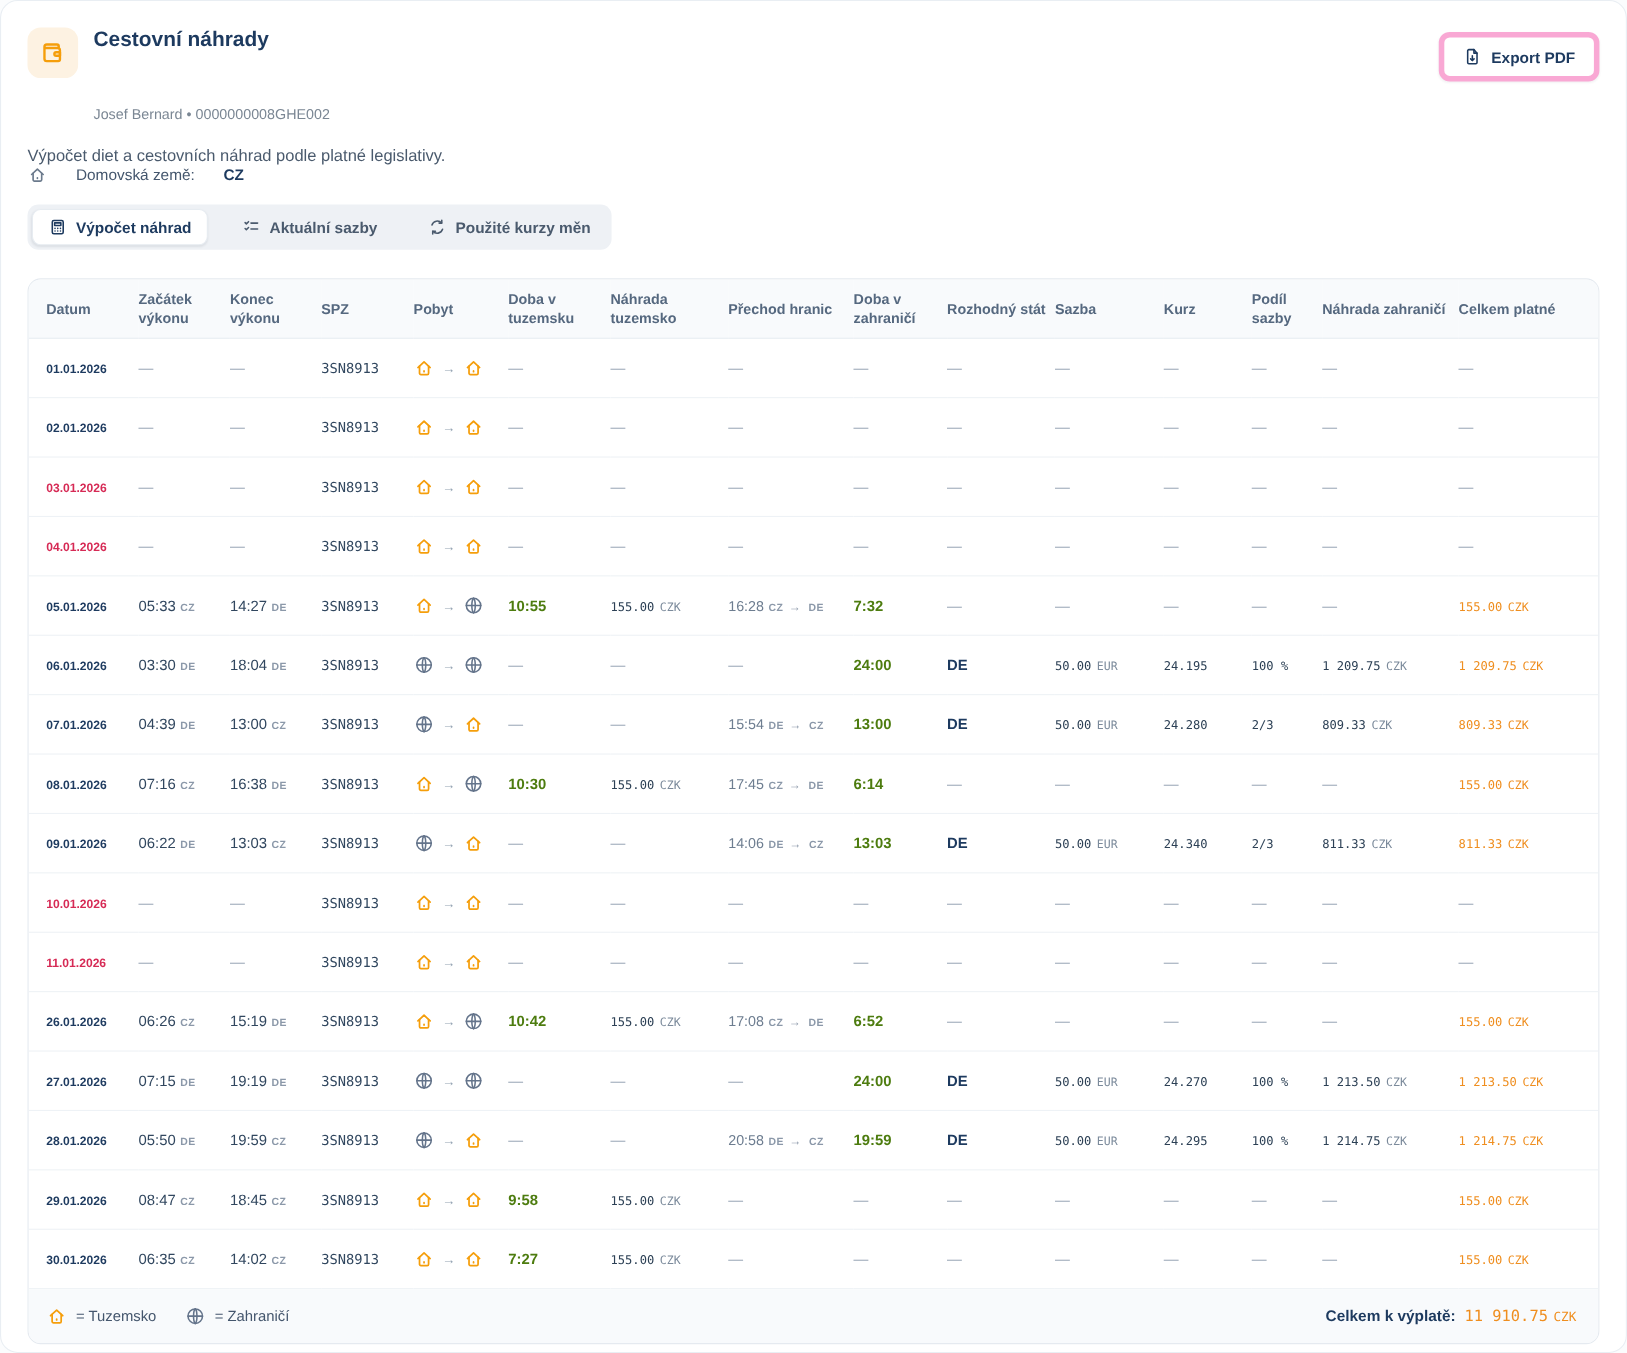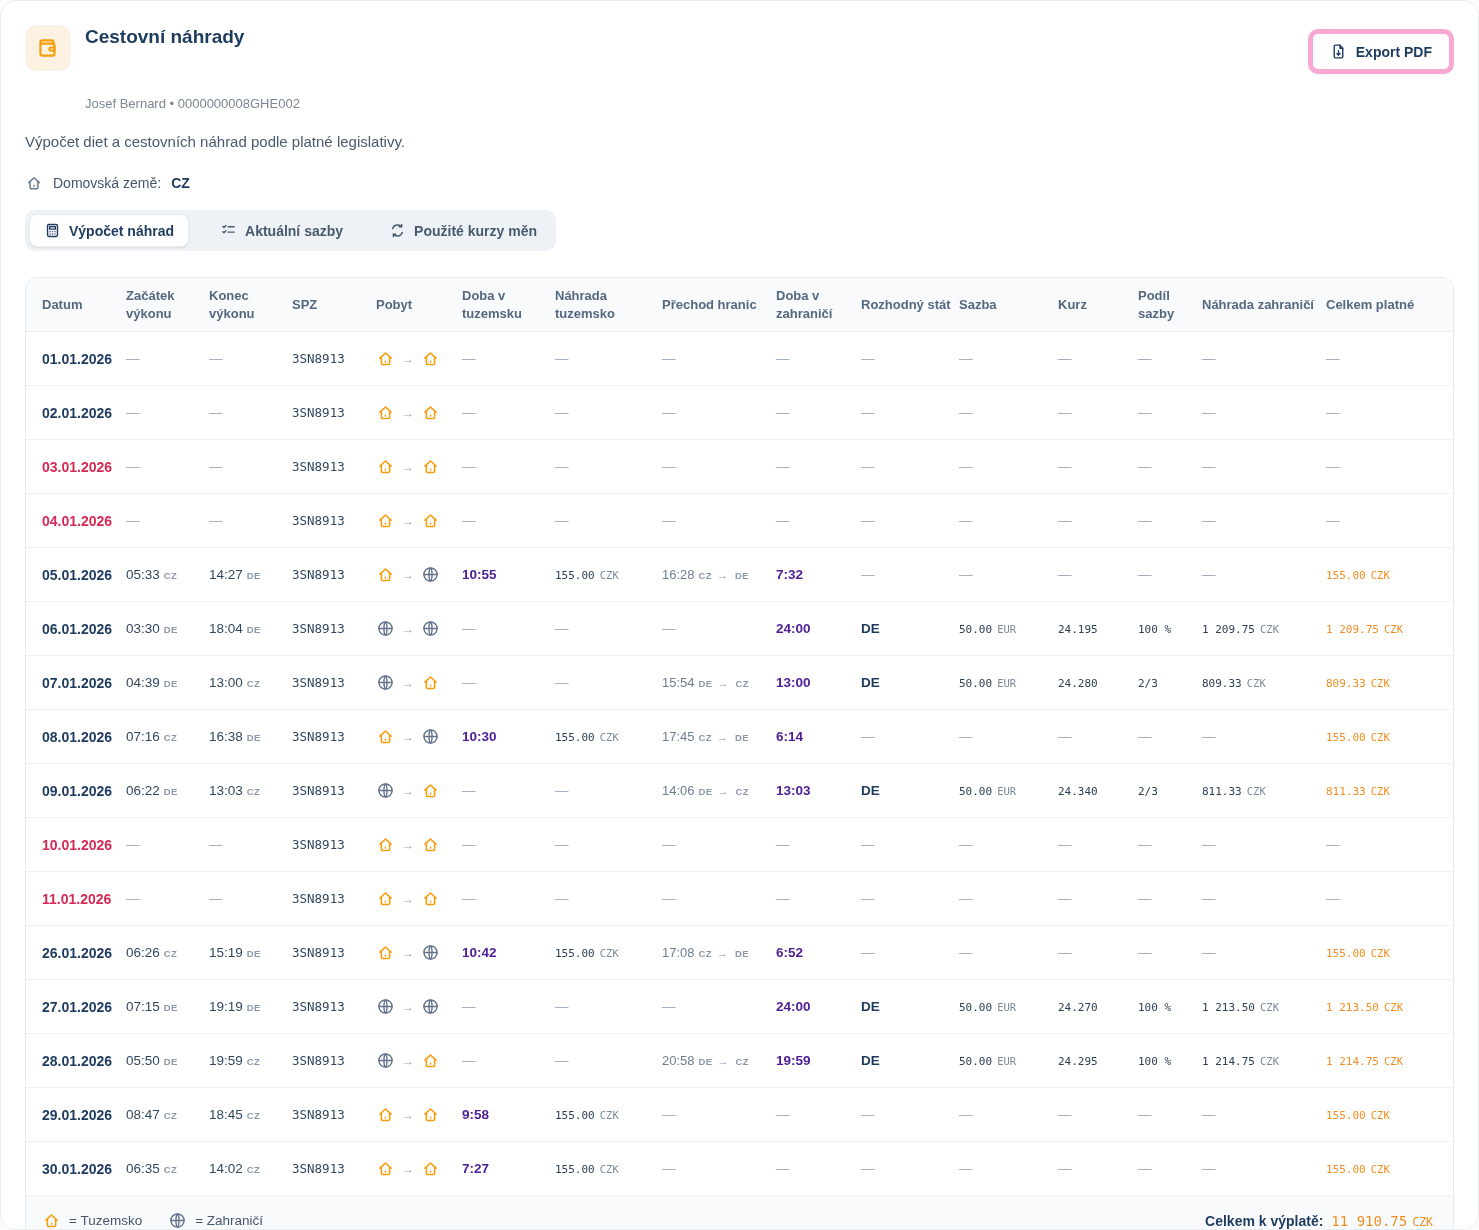--- a/index.html
+++ b/index.html
@@ -9,42 +9,42 @@
 
   
   .hdr { display:flex; justify-content:space-between; align-items:flex-start; }
   .hdr-left { display:flex; gap:14px; align-items:flex-start; }
   .app-icon { width:46px; height:46px; border-radius:12px; background:#fdf2e2; display:flex; align-items:center; justify-content:center; color:#f59e0b; }
   .title { font-size:19px; font-weight:700; color:#1d3a5f; margin:1px 0 4px; }
   .subtitle { font-size:13px; color:#7b8794;margin-top:48px; }
   .btn-export { display:flex; align-items:center; gap:9px; background:#fff; border:5px solid #f9a8d4; border-radius:10px; padding:9px 17px; font-size:14px; font-weight:700; color:#1d3a5f; cursor:pointer; box-shadow:0 1px 2px rgba(16,24,40,.05); margin-top:4px; }
 
   .desc { margin-top:22px; font-size:15px; color:#4a5a6d; }
-  .homeline { margin-top:24px; display:flex; align-items:center; gap:10px; font-size:14px; color:#44566d; }
+  .homeline { display:flex; align-items:center; gap:26px; font-size:14px; color:#44566d; }
   .homeline .val { font-weight:700; color:#1d3a5f; }
   .homeline .icn { color:#6b7a8c; display:flex; }
 
   
   .tabs { margin-top:18px; display:inline-flex; background:#eef1f5; border-radius:10px; padding:4px; gap:16px; }
   .tab { display:flex; align-items:center; gap:8px; padding:7px 14px; border-radius:8px; font-size:14px; font-weight:700; color:#4a5a6d; cursor:pointer; border:1px solid transparent; }
   .tab.active { background:#fff; color:#1d3a5f; border-color:#e7ecf1; box-shadow:0 1px 2px rgba(16,24,40,.08); }
   .tab .icn { display:flex; }
 
   
   .card { margin-top:26px; border:1px solid #e5eaf0; border-radius:12px; overflow:hidden; background:#fff; }
   table { width:100%; border-collapse:collapse; table-layout:fixed; }
   thead th { background:#f8fafc; text-align:left; font-size:13px; font-weight:700; color:#55687f; padding:9px 8px 9px 0; border-bottom:1px solid #e8edf2; line-height:1.35; vertical-align:middle; }
   thead th:first-child, tbody td:first-child { padding-left:16px; }
   tbody td { height:54px; padding:0 8px 0 0; border-bottom:1px solid #eef2f6; font-size:13.5px; vertical-align:middle; white-space:nowrap; }
 
   .dash { color:#9aa7b7; }
-  .date { font-weight:700; font-size:14px; color:#1d3a5f; }
+  .date { font-weight:700; font-size:11px; color:#1d3a5f; }
   .date.red { color:#d62a55; }
   .t { color:#31475f; }
-  .t.b { font-weight:700; color:#4c1d95; }
+  .t.b { font-weight:700; color:#4d7c0f; }
   .cc { font-size:9.5px; font-weight:700; color:#8b98a9; margin-left:4px; letter-spacing:.4px; }
   .mono { font-family:"DejaVu Sans Mono", monospace; font-size:11px; color:#2c4055;text-align:right; }
   .cur { font-family:"DejaVu Sans Mono", monospace; font-size:10.5px; color:#7b8a9b; margin-left:5px; }
   .amt-orange .mono, .amt-orange .cur { color:#ef8e1f; }
   .spz { font-family:"DejaVu Sans Mono", monospace; font-size:12.5px; color:#31475f; }
   .state { font-weight:700; color:#1d3a5f; }
   .cross { color:#6d7d90; font-size:13px; }
   .carrow { color:#8b98a9; font-size:11px; margin:0 3px 0 5px; }
   .stay { display:flex; align-items:center; gap:7px; }
   .sarrow { color:#94a3b3; font-size:12px; }

